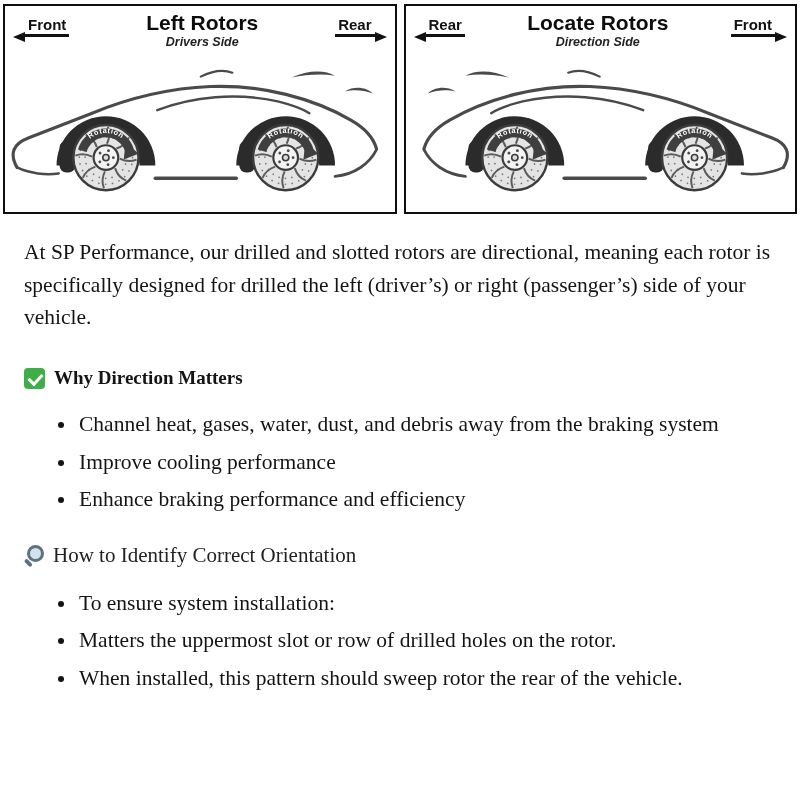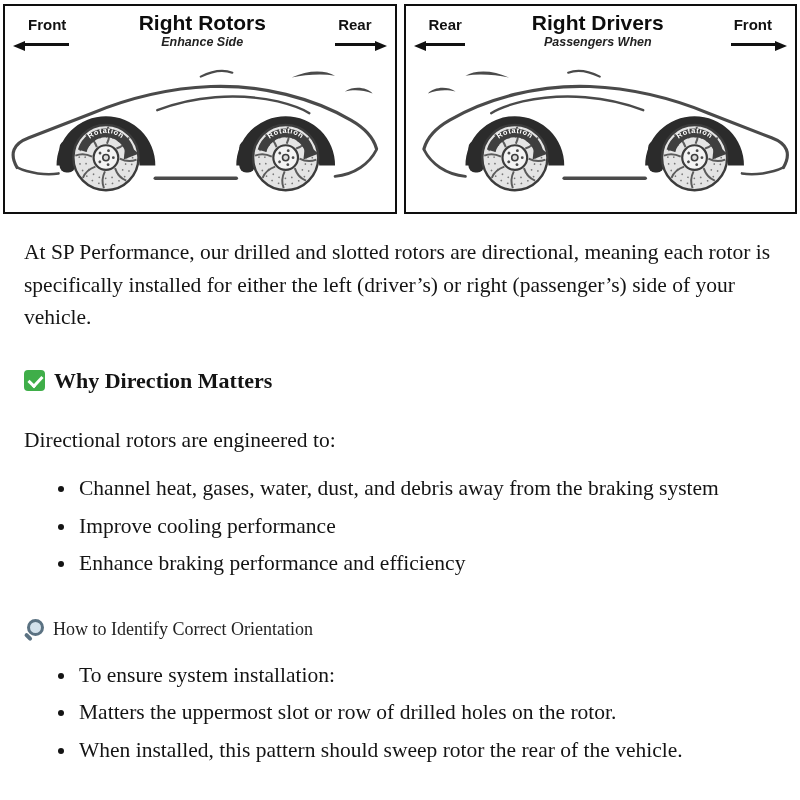--- a/index.html
+++ b/index.html
@@ -4,39 +4,39 @@
 <style>
   * { box-sizing: border-box; }
   html,body { margin:0; padding:0; background:#fff; width:800px; }
   body { font-family:"Liberation Serif", serif; color:#141414; }
 
   
   .diagram { display:flex; gap:7px; margin:4px 3px 0; }
   .panel { flex:1; border:2.5px solid #0e0e0e; background:#fff; height:210px; display:flex; flex-direction:column; overflow:hidden; }
   .panel-head { display:flex; justify-content:space-between; align-items:flex-start; padding:6px 8px 0; }
   .dir { display:flex; align-items:flex-end; margin-top:4px; }
-  .dir-label { font:700 15px "Liberation Sans", sans-serif; color:#111; border-bottom:3px solid #111; padding:0 3px 10px; }
+  .dir-label { font:700 15px "Liberation Sans", sans-serif; color:#111; border-bottom:3px solid #111; padding:0 3px 1px; }
   .tri { width:0; height:0; border-top:5.5px solid transparent; border-bottom:5.5px solid transparent; margin-bottom:-5px; }
   .tri-l { border-right:12px solid #111; }
   .tri-r { border-left:12px solid #111; }
   .titles { text-align:center; line-height:1.05; margin-top:-1px; }
   .panel-title { font:700 21px "Liberation Sans", sans-serif; color:#0d0d0d; }
   .panel-sub { font:700 italic 12.5px "Liberation Sans", sans-serif; font-style:italic; color:#222; }
   .car-svg { width:100%; height:158px; display:block; margin-top:-2px; }
   .rot-label { font:700 7.5px "Liberation Sans", sans-serif; fill:#fff; letter-spacing:.6px; }
   .defs-holder { position:absolute; width:0; height:0; overflow:hidden; }
 
   
   .content { padding:22px 24px 0; font-size:21.5px; line-height:1.52; }
   .intro { margin:0; }
-  .sec-heading { font-size:22px; font-weight:700; margin:30px 0 0; display:flex; align-items:center; gap:9px; }
+  .sec-heading { font-size:19px; font-weight:700; margin:30px 0 0; display:flex; align-items:center; gap:9px; }
   .lead { margin:27px 0 0; }
   ul.blist { margin:15px 0 0; padding-left:45px; }
   ul.blist li { margin:0 8px 5px; padding-left:2px;font-family:Liberation Serif, serif; }
-  .sec-heading2 { font-size:18px; font-weight:400; margin:36px 0 0; color:#222; display:flex; align-items:center; gap:8px; }
+  .sec-heading2 { font-size:21px; font-weight:400; margin:24px 0 0; color:#222; display:flex; align-items:center; gap:8px; }
 
   
   .check-icon { display:inline-block; width:21px; height:21px; border-radius:4px; background:#3fae49; position:relative; flex:0 0 auto; }
   .check-icon::after { content:""; position:absolute; left:7px; top:3px; width:6px; height:11px; border:solid #fff; border-width:0 3px 3px 0; transform:rotate(43deg); }
 
   
   .mag-icon { display:inline-block; width:21px; height:21px; position:relative; flex:0 0 auto; }
   .mag-icon::before { content:""; position:absolute; top:0; right:1px; width:11px; height:11px; border:3px solid #5b7282; border-radius:50%; background:#d4e2ec; }
   .mag-icon::after { content:""; position:absolute; left:0; bottom:2px; width:9px; height:3.5px; border-radius:2px; background:#5b7282; transform:rotate(45deg); }
 </style>
@@ -81,22 +81,22 @@
 
 <div class="diagram">
 
   <div class="panel">
     <div class="panel-head">
       <div class="dir">
         <span class="tri tri-l"></span>
         <span class="dir-label">Front</span>
       </div>
       <div class="titles">
-        <div class="panel-title">Right Rotors</div>
-        <div class="panel-sub">Enhance Side</div>
+        <div class="panel-title">Left Rotors</div>
+        <div class="panel-sub">Drivers Side</div>
       </div>
       <div class="dir">
         <span class="dir-label">Rear</span>
         <span class="tri tri-r"></span>
       </div>
     </div>
     <svg class="car-svg" viewBox="0 0 390 160">
       <use href="#car-body"></use>
       <use href="#arch" transform="translate(100,112)"></use>
       <use href="#arch" transform="translate(282,112)"></use>
@@ -115,22 +115,22 @@
     </svg>
   </div>
 
   <div class="panel">
     <div class="panel-head">
       <div class="dir">
         <span class="tri tri-l"></span>
         <span class="dir-label">Rear</span>
       </div>
       <div class="titles">
-        <div class="panel-title">Right Drivers</div>
-        <div class="panel-sub">Passengers When</div>
+        <div class="panel-title">Locate Rotors</div>
+        <div class="panel-sub">Direction Side</div>
       </div>
       <div class="dir">
         <span class="dir-label">Front</span>
         <span class="tri tri-r"></span>
       </div>
     </div>
     <svg class="car-svg" viewBox="0 0 390 160">
       <use href="#car-body" transform="translate(390,0) scale(-1,1)"></use>
       <use href="#arch" transform="translate(108,112)"></use>
       <use href="#arch" transform="translate(290,112)"></use>
@@ -145,28 +145,27 @@
         <path id="rd" d="M -24 -7 A 25 25 0 0 1 24 -7" fill="none" stroke="#3f3f3f" stroke-width="9"></path>
         <polygon points="20,-16 33,-4 18,2" fill="#3f3f3f"></polygon>
         <text class="rot-label" text-anchor="middle"><textPath href="#rd" startOffset="50%">Rotation</textPath></text>
       </g>
     </svg>
   </div>
 </div>
 
 <div class="content">
 
-  <p class="intro">At SP Performance, our drilled and slotted rotors are directional, meaning each rotor is specifically installed for either the left (driver’s) or right (passenger’s) side of your vehicle.</p>
+  <p class="intro">At SP Performance, our drilled and slotted rotors are directional, meaning each rotor is specifically designed for drilled the left (driver’s) or right (passenger’s) side of your vehicle.</p>
 
   <div class="sec-heading">
     <span class="check-icon"></span>
     <span>Why Direction Matters</span>
   </div>
 
-  <p class="lead">Directional rotors are engineered to:</p>
 
   <ul class="blist">
     <li>Channel heat, gases, water, dust, and debris away from the braking system</li>
     <li>Improve cooling performance</li>
     <li>Enhance braking performance and efficiency</li>
   </ul>
 
   <div class="sec-heading2">
     <span class="mag-icon"></span>
     <span>How to Identify Correct Orientation</span>

